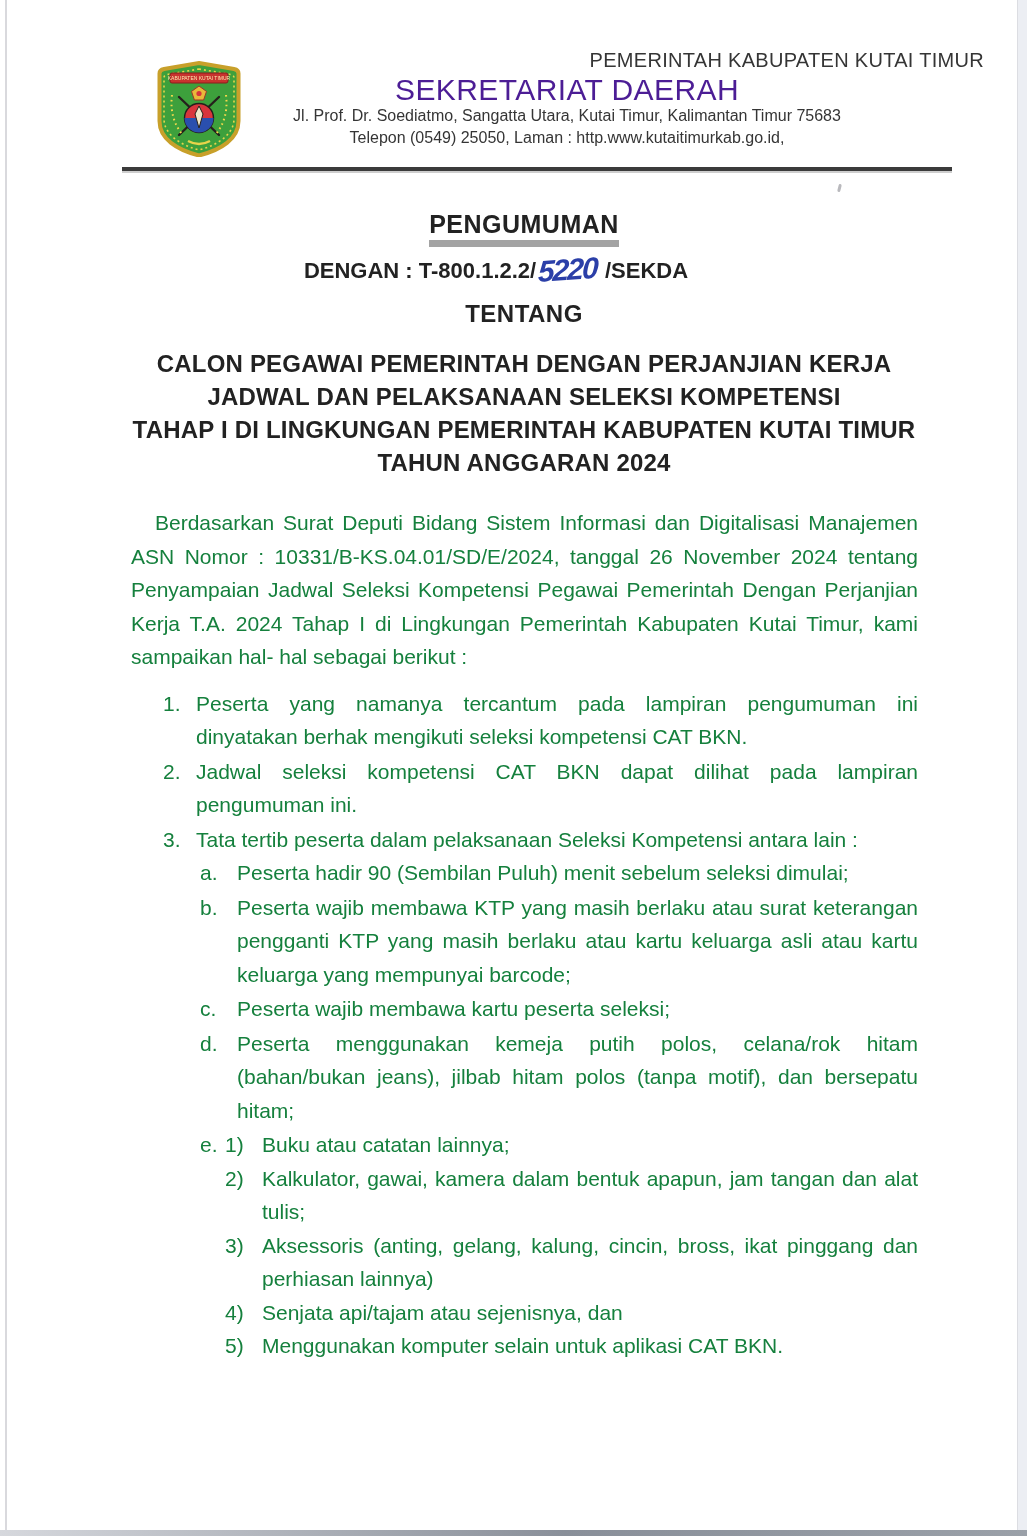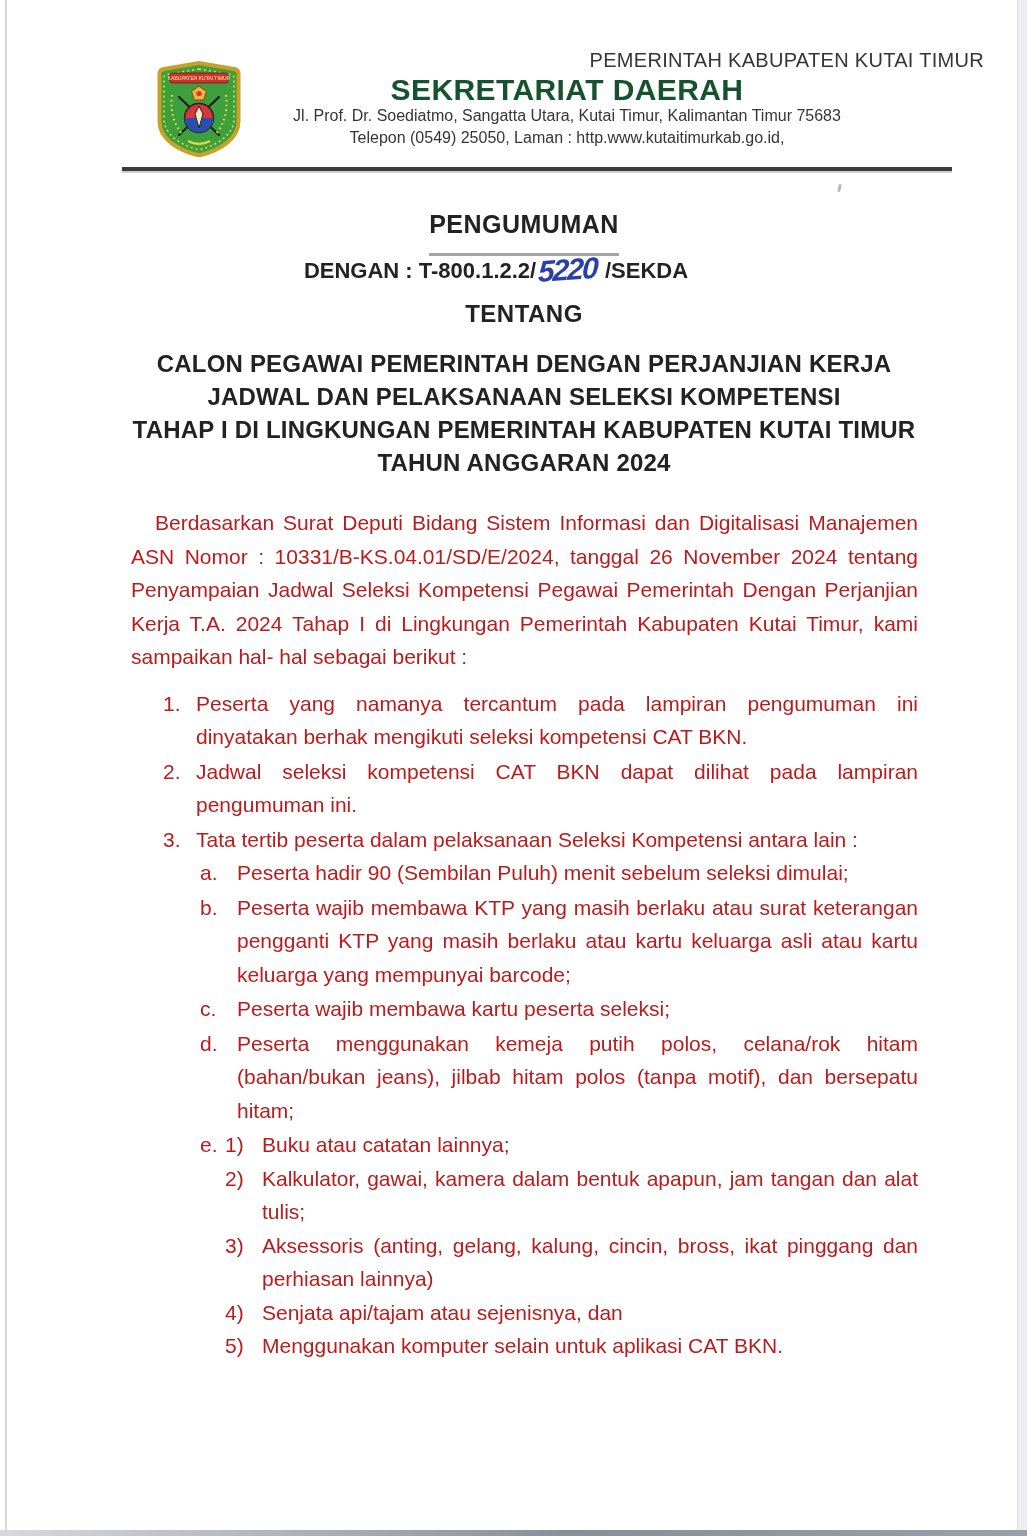--- a/index.html
+++ b/index.html
@@ -12,38 +12,38 @@
   .edge-left   { position: absolute; left: 5px; top: 0; width: 2px; height: 100%; background: #cfd0d4; opacity: .8; }
   .edge-right  { position: absolute; right: 0; top: 0; width: 10px; height: 100%; background: #eceef3; border-left: 1px solid #dcdde2; }
   .edge-bottom { position: absolute; left: 0; bottom: 0; width: 100%; height: 6px;
                  background: linear-gradient(to right, #d6d8dd, #898f99 55%, #9aa0a8); }
   .speck { position: absolute; left: 838px; top: 184px; width: 3px; height: 8px; background: #b9b9bd; border-radius: 2px; transform: rotate(14deg); }
 
   
   .logo { position: absolute; left: 157px; top: 61px; width: 84px; height: 97px; }
   .header-text { position: absolute; left: 150px; top: 47px; width: 834px; text-align: center; color: #353535; }
   .h-line1 { font-size: 20px; line-height: 27px; letter-spacing: .3px; text-align: right; }
-  .h-line2 { font-size: 30px; line-height: 31px; font-weight: bold; color: #14532d; letter-spacing: .4px; }
+  .h-line2 { font-size: 30px; line-height: 31px; font-weight: normal; color: #4c1d95; letter-spacing: .4px; }
   .h-line3, .h-line4, .h-line5 { font-size: 16px; line-height: 21.5px; }
   .rule { position: absolute; left: 122px; top: 167px; width: 830px; height: 4px; background: #3b3b3b;
           box-shadow: 0 2px 0 rgba(60,60,60,.25); }
 
   
   .title-block { position: absolute; left: 131px; top: 0; width: 786px; text-align: center; color: #222; }
   .doc-type { position: absolute; top: 210px; width: 100%; font-size: 25px; font-weight: bold; letter-spacing: .5px; }
-  .doc-type span { border-bottom: 3px solid #a3a3a3; padding-bottom: 15px; }
+  .doc-type span { border-bottom: 7px solid #a3a3a3; padding-bottom: 2px; }
   .doc-number { position: absolute; top: 251px; width: 100%; font-size: 22px; font-weight: bold; transform: translateX(-28px); }
   .handwritten { display: inline-block; font-size: 30px; font-weight: bold; font-style: italic;
                  color: #2b3fa8; transform: rotate(-4deg) skewX(-6deg); position: relative; top: 2px;
                  margin: 0 8px 0 2px; letter-spacing: -2px; }
   .about { position: absolute; top: 300px; width: 100%; font-size: 24px; font-weight: bold; letter-spacing: .5px; }
   .subject { position: absolute; top: 347px; width: 100%; font-size: 24px; font-weight: bold; line-height: 33px; letter-spacing: .2px; }
 
   
-  .body-block { position: absolute; left: 131px; top: 506px; width: 787px; font-size: 21px; line-height: 33.5px; color: #b91c1c; }
+  .body-block { position: absolute; left: 131px; top: 506px; width: 787px; font-size: 21px; line-height: 33.5px; color: #15803d; }
   .opening { text-align: justify; text-indent: 24px; }
 
   ol { list-style: none; }
   li { position: relative; }
   .tx { display: block; text-align: justify; }
   .mk { position: absolute; top: 0; width: 34px; }
 
   .l1 { margin-top: 13px; padding-left: 65px; }
   .l1 > li > .mk { left: -33px; }
   .l1 > li { margin-bottom: 1px; }

